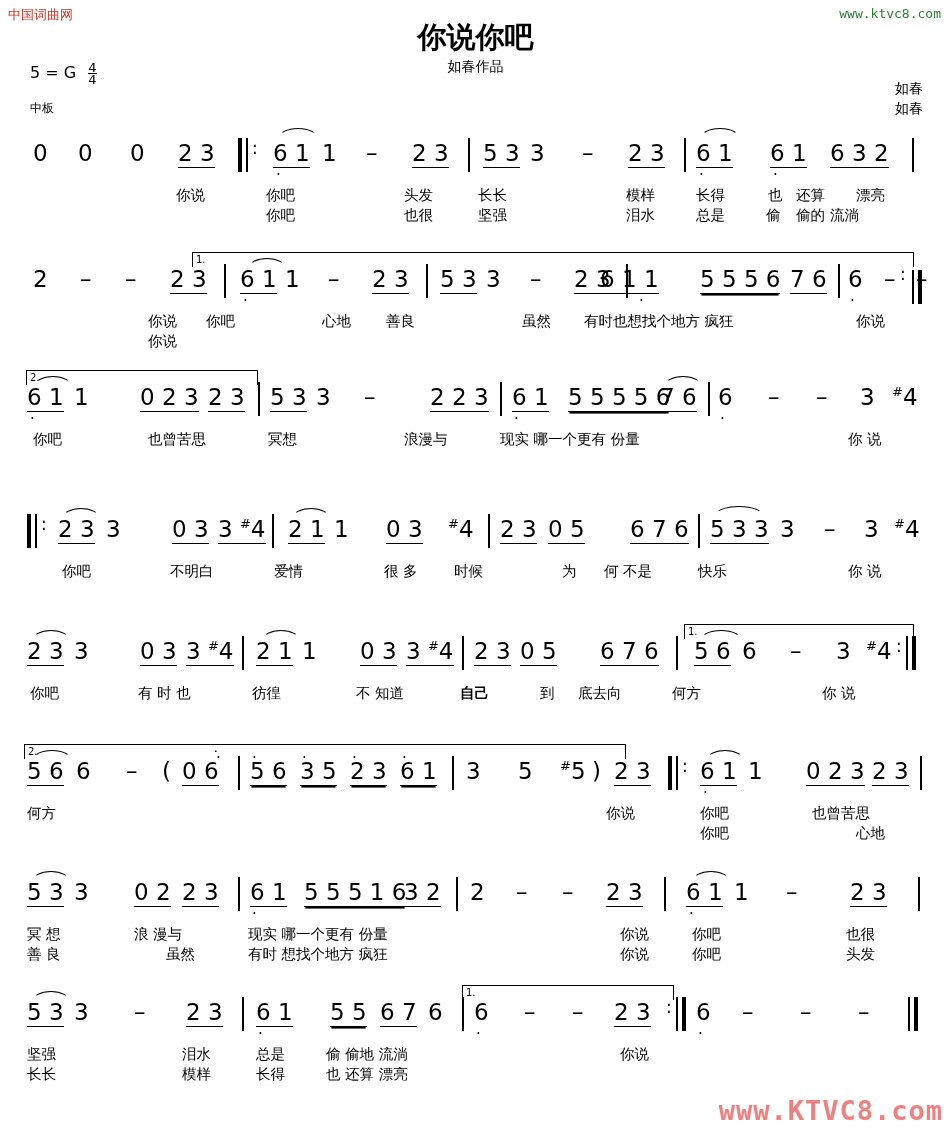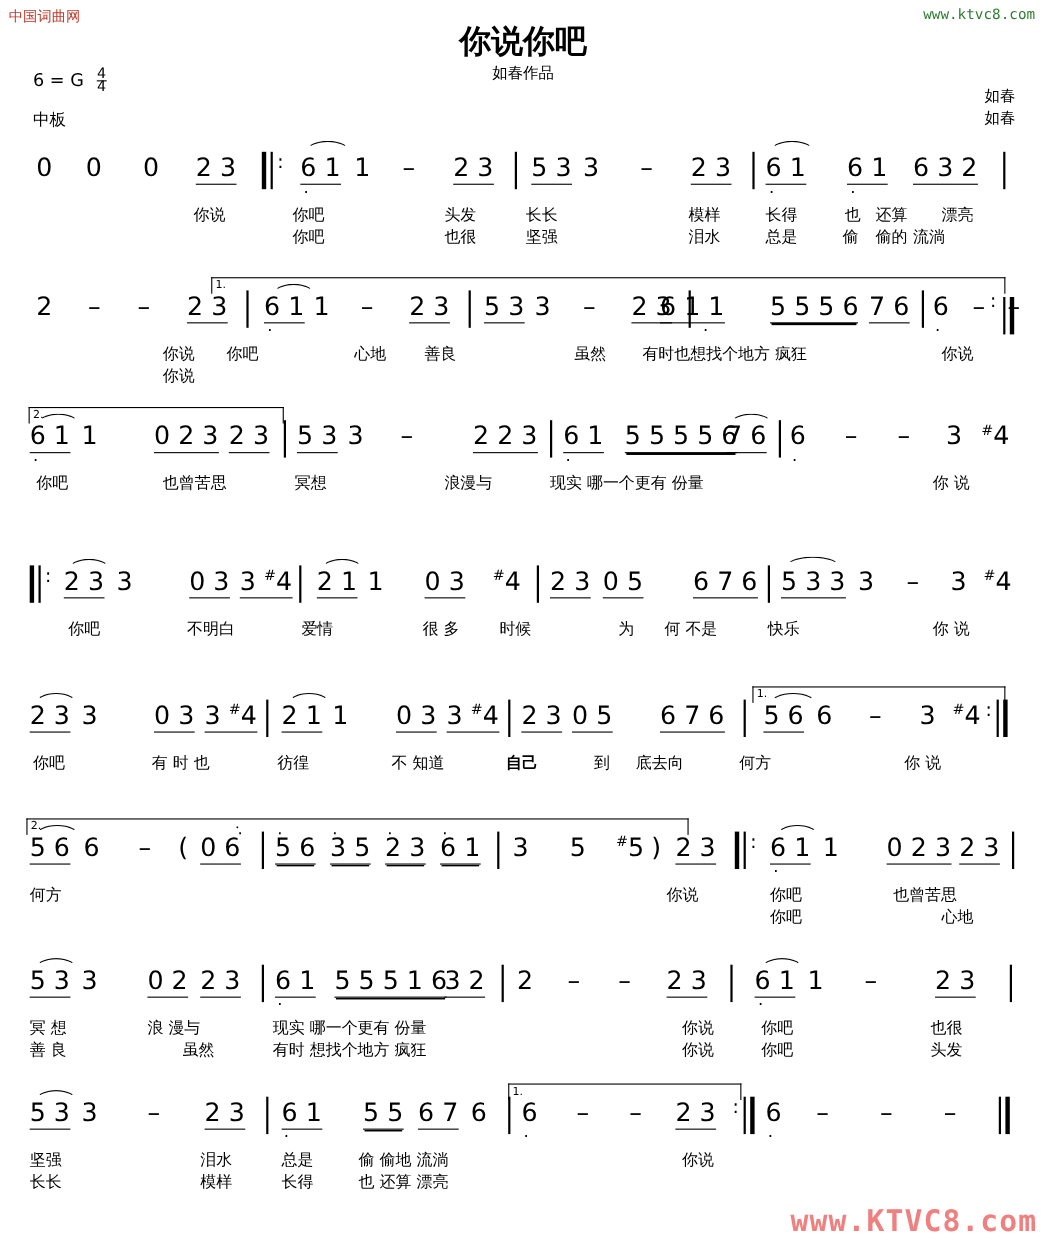--- a/index.html
+++ b/index.html
@@ -44,21 +44,21 @@
   .keysig .num{display:inline-block;vertical-align:middle;position:relative;top:-1px;}
   .meter{
     display:inline-block;vertical-align:middle;
     margin-left:7px;
     font-size:13px;line-height:11px;text-align:center;
     position:relative;top:0px;
   }
   .meter .top{display:block;}
   .meter .bot{display:block;border-top:1px solid #000;}
   .tempo{
-    position:absolute;left:30px;top:100px;font-size:15px;
+    position:absolute;left:30px;top:100px;font-size:12px;
   }
   .credit{
     position:absolute;right:28px;top:78px;font-size:14px;text-align:right;line-height:20px;
   }
 
   
   .sys{position:absolute;left:0;width:951px;}
   .row-notes{position:relative;height:46px;}
   .row-lyrics{position:relative;height:20px;}
   .row-lyrics2{position:relative;height:20px;}
@@ -100,21 +100,21 @@
 <body>
 
 <div class="wm-left">中国词曲网</div>
 <div class="wm-right">www.ktvc8.com</div>
 <div class="wm-bottom">www.KTVC8.com</div>
 
 <div class="title">你说你吧</div>
 <div class="subtitle">如春作品</div>
 
 <div class="keysig">
-  <span class="num">6 = G</span>
+  <span class="num">5 = G</span>
   <span class="meter">
     <span class="top">4</span>
     <span class="bot">4</span>
   </span>
 </div>
 <div class="tempo">中板</div>
 <div class="credit">
   <div>如春</div>
   <div>如春</div>
 </div>

